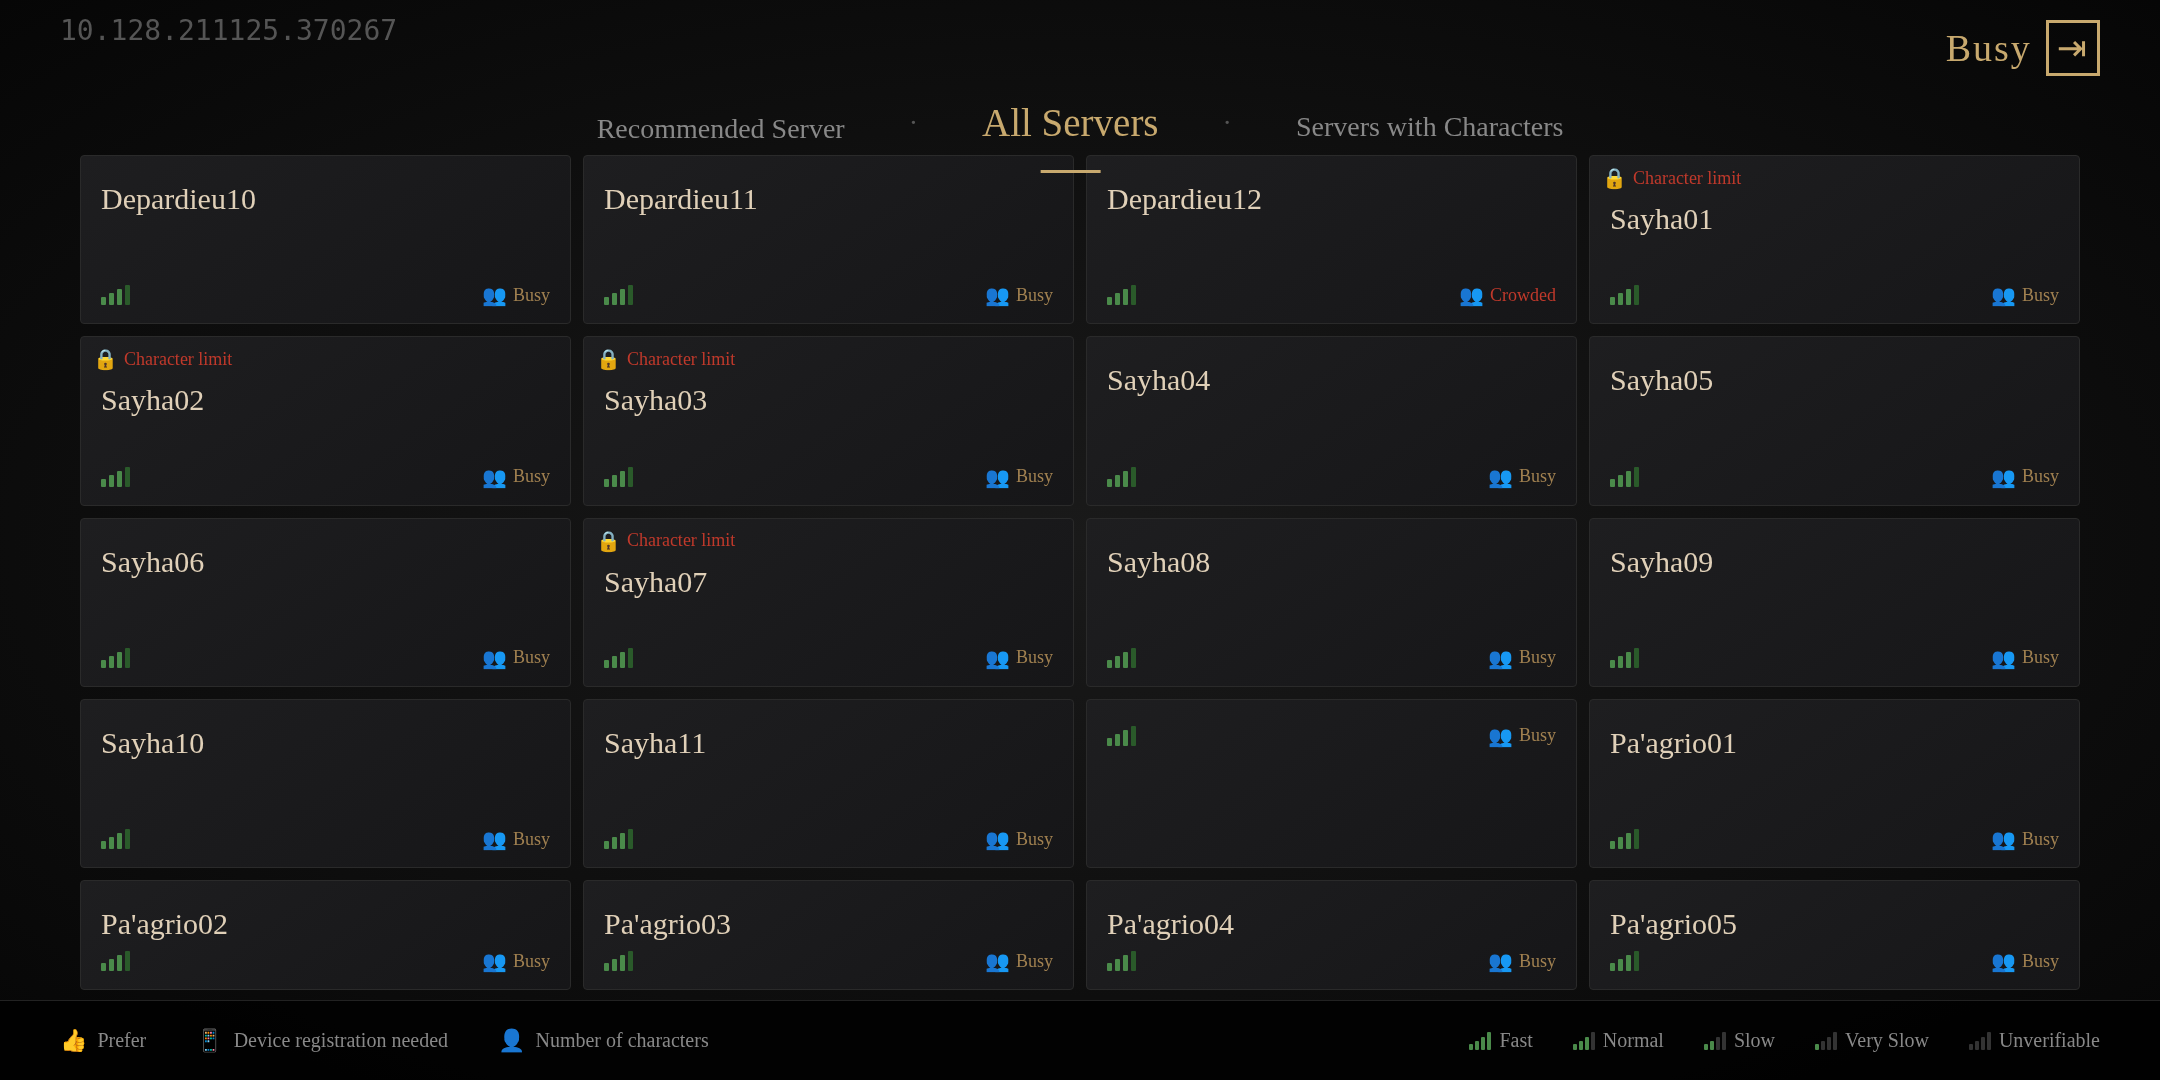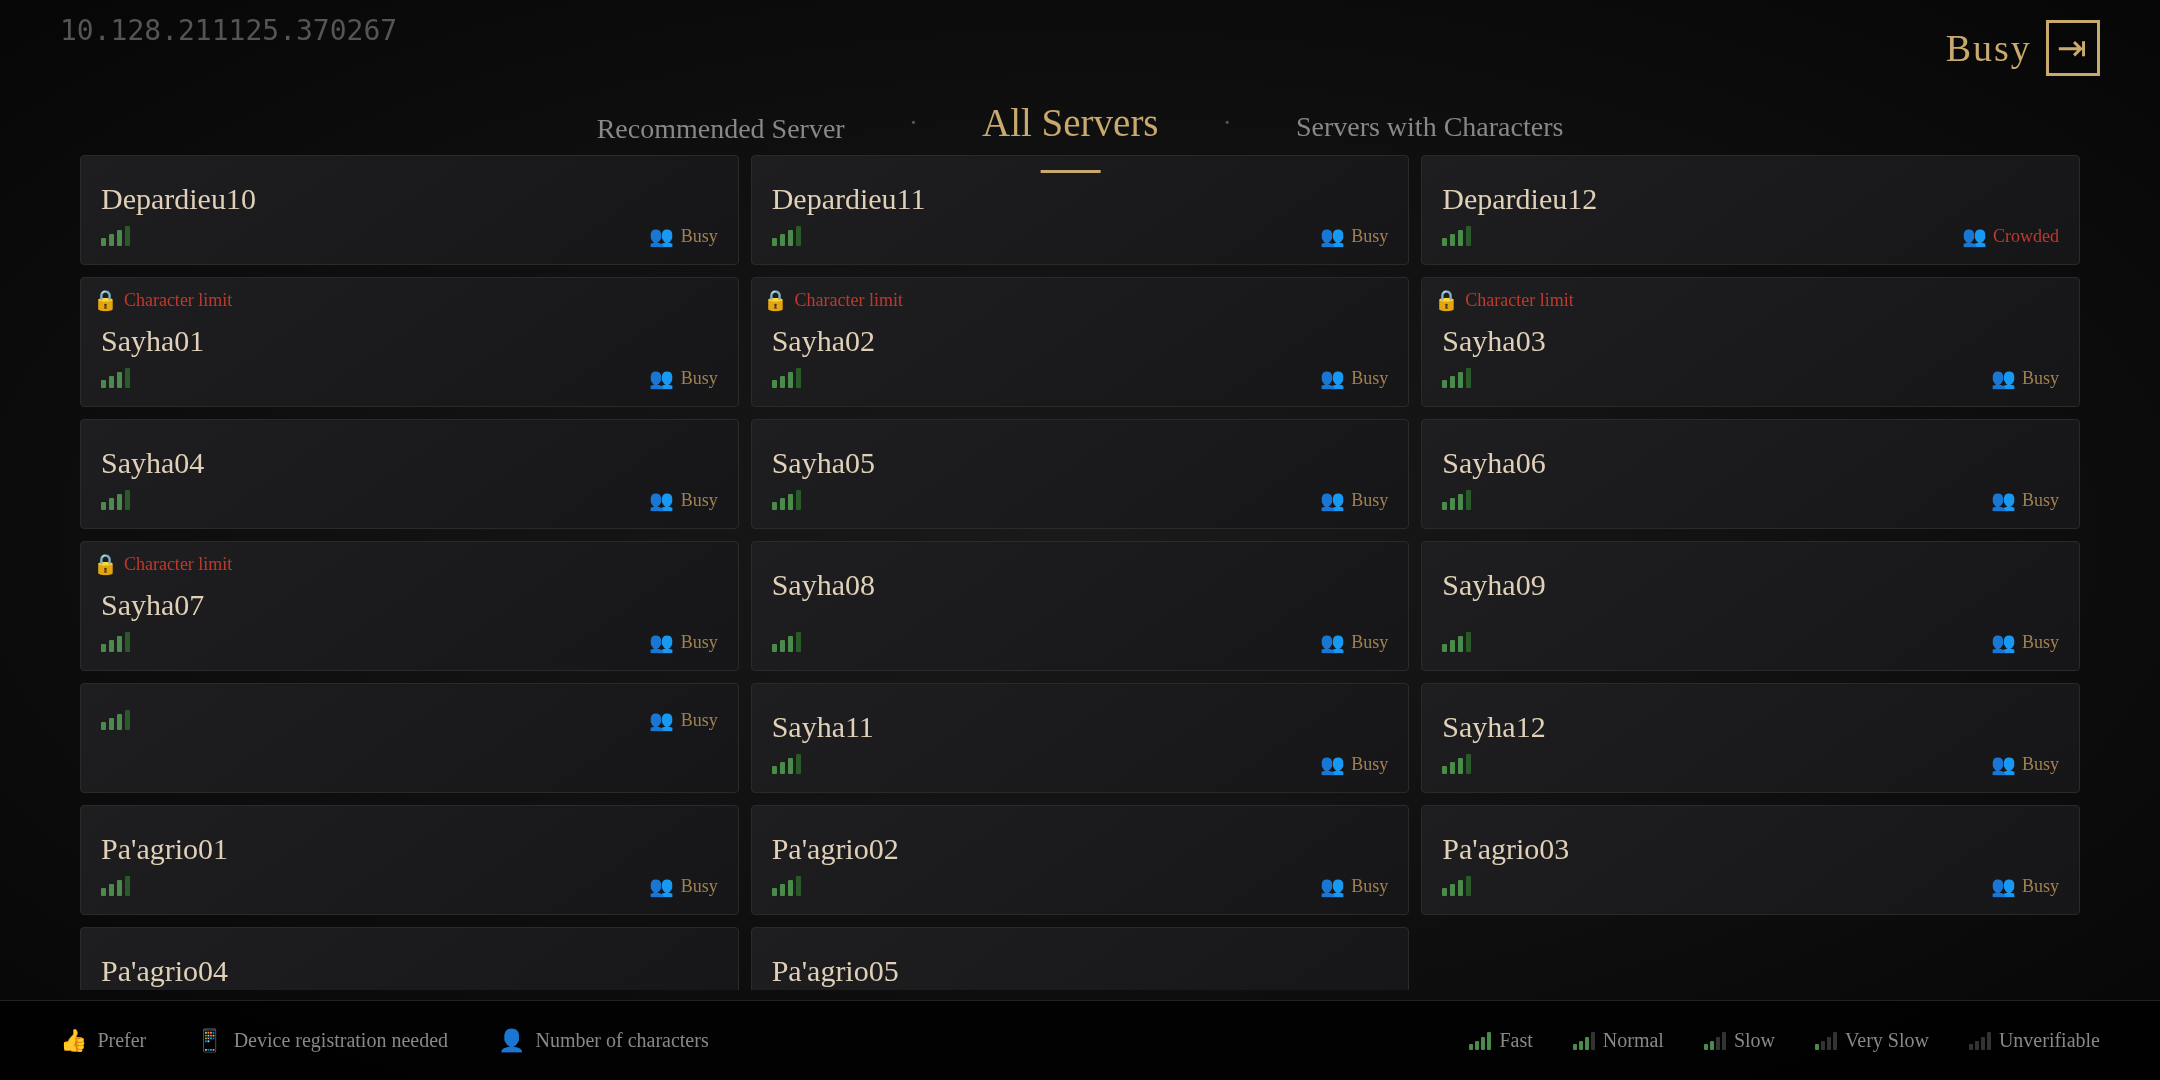--- a/index.html
+++ b/index.html
@@ -99,21 +99,21 @@
     }
 
     
     .server-grid {
       position: absolute;
       top: 155px;
       left: 80px;
       right: 80px;
       bottom: 90px;
       display: grid;
-      grid-template-columns: repeat(3, 1fr);
+      grid-template-columns: repeat(4, 1fr);
       grid-template-rows: repeat(4, 1fr);
       gap: 12px;
       z-index: 5;
       overflow: hidden;
     }
 
     .server-card {
       background: linear-gradient(145deg, #1e1e20, #161618);
       border: 1px solid #2a2a2a;
       border-radius: 4px;
@@ -486,20 +486,21 @@
       <div class="signal-bar"></div>
       <div class="signal-bar" style="background:#2a5a2a"></div>
     </div>
     <div class="status-badge busy">
       <span class="status-icon">👥</span>
       <span>Busy</span>
     </div>
   </div>
     </div>
     <div class="server-card">
+      <div class="server-name no-badge">Sayha10</div>
       <div class="server-footer">
     <div class="signal-bars">
       <div class="signal-bar"></div>
       <div class="signal-bar"></div>
       <div class="signal-bar"></div>
       <div class="signal-bar" style="background:#2a5a2a"></div>
     </div>
     <div class="status-badge busy">
       <span class="status-icon">👥</span>
       <span>Busy</span>
@@ -515,21 +516,20 @@
       <div class="signal-bar"></div>
       <div class="signal-bar" style="background:#2a5a2a"></div>
     </div>
     <div class="status-badge busy">
       <span class="status-icon">👥</span>
       <span>Busy</span>
     </div>
   </div>
     </div>
     <div class="server-card">
-      <div class="server-name no-badge">Sayha12</div>
       <div class="server-footer">
     <div class="signal-bars">
       <div class="signal-bar"></div>
       <div class="signal-bar"></div>
       <div class="signal-bar"></div>
       <div class="signal-bar" style="background:#2a5a2a"></div>
     </div>
     <div class="status-badge busy">
       <span class="status-icon">👥</span>
       <span>Busy</span>

